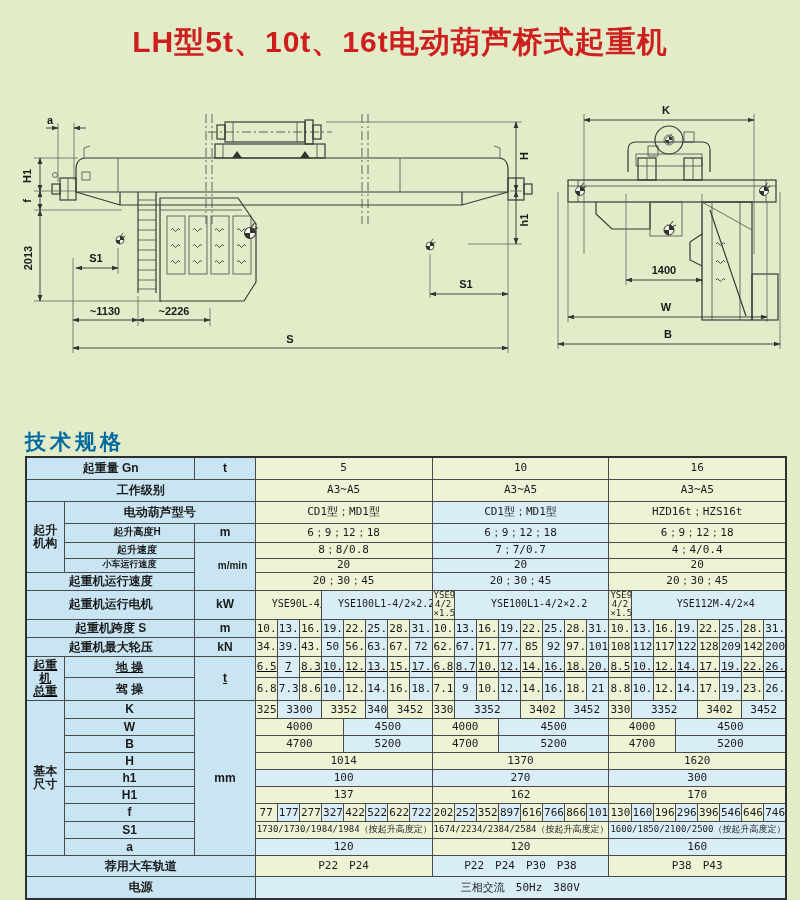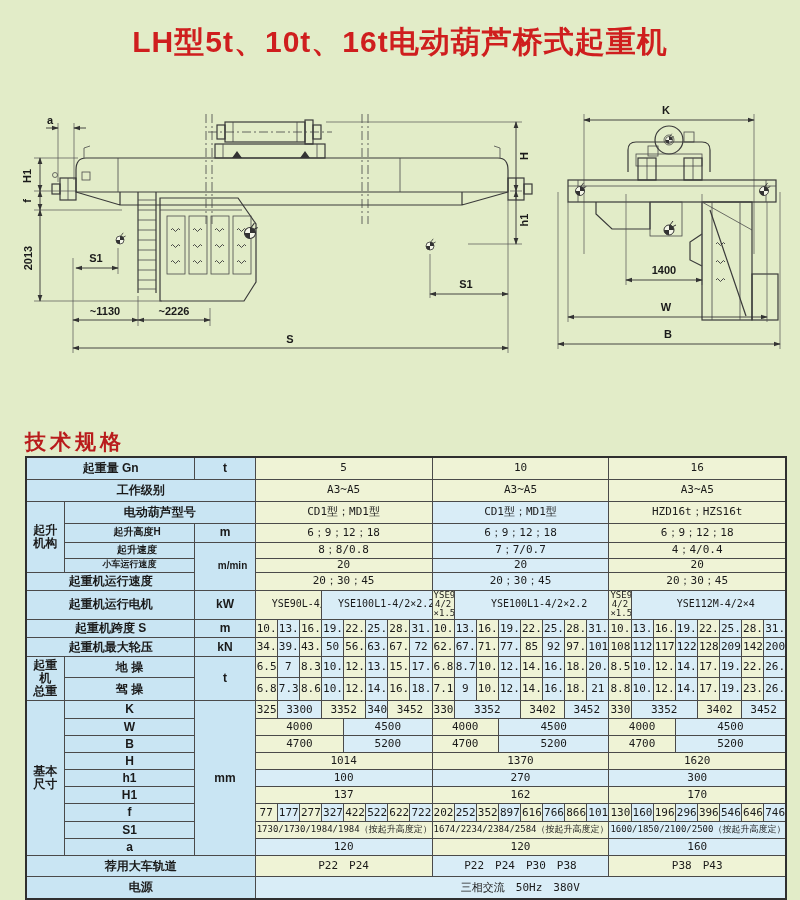--- a/index.html
+++ b/index.html
@@ -7,21 +7,21 @@
     width:800px;height:900px;position:relative;overflow:hidden;
     background:#e2ecc8;
     font-family:"Liberation Sans",sans-serif;
   }
   .title{
     position:absolute;top:22px;left:0;width:800px;text-align:center;
     font-size:30px;font-weight:bold;color:#cf1e1e;letter-spacing:1px;
   }
   .section-heading{
     position:absolute;top:428px;left:25px;
-    font-size:21px;font-weight:bold;color:#b91c1c;letter-spacing:4px;
+    font-size:21px;font-weight:bold;color:#0369a1;letter-spacing:4px;
   }
   .draw{position:absolute;}
   .draw-front{left:10px;top:98px;}
   .draw-end{left:552px;top:102px;}
   svg .ln{stroke:#3a3a3a;stroke-width:1.2;fill:none;}
   svg .thin{stroke:#4a4a4a;stroke-width:0.8;fill:none;}
   svg .dim{stroke:#333;stroke-width:0.9;fill:none;}
   svg .ext{stroke:#555;stroke-width:0.7;fill:none;}
   svg .cl{stroke:#444;stroke-width:0.8;fill:none;stroke-dasharray:9 3 2 3;}
   svg .dt{font:bold 11px "Liberation Sans",sans-serif;fill:#1a1a1a;}
@@ -341,21 +341,21 @@
         <td class="b">101</td>
         <td class="y">108</td>
         <td class="b">112</td>
         <td class="y">117</td>
         <td class="b">122</td>
         <td class="y">128</td>
         <td class="b">209</td>
         <td class="y">142</td>
         <td class="b">200</td>
       </tr>
-      <tr style="height: 21px;">
+      <tr style="height: 21px; text-decoration: underline;">
         <td rowspan="2" class="lab pre">起重
 机
 总重</td>
         <td class="lab">地 操</td>
         <td rowspan="2" class="lab">t</td>
         <td class="y">6.5</td>
         <td class="b">7</td>
         <td class="y">8.3</td>
         <td class="b">10.4</td>
         <td class="y">12.1</td>

